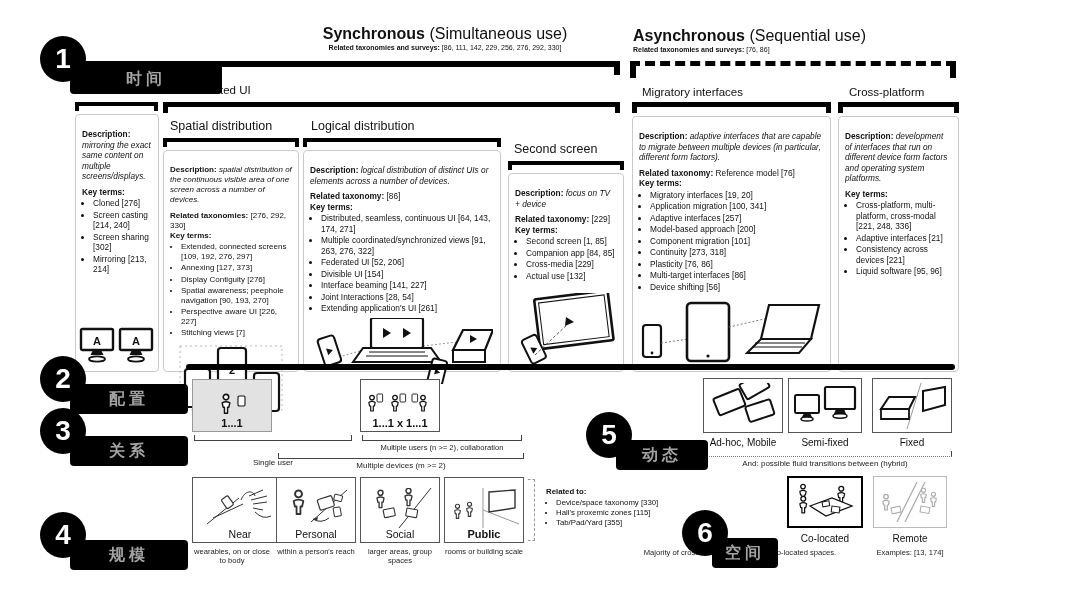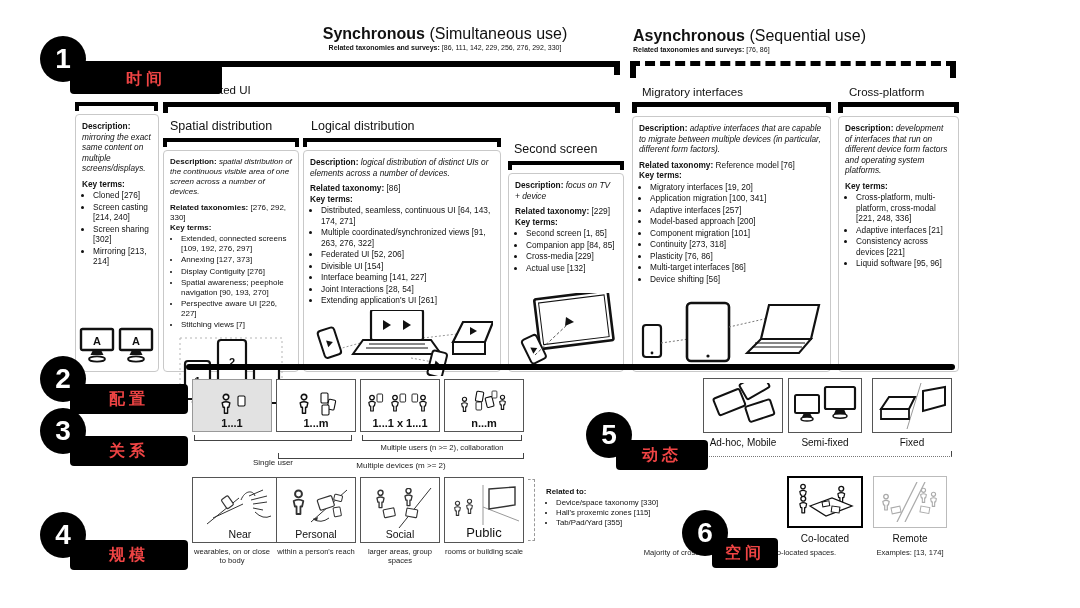--- a/index.html
+++ b/index.html
@@ -3,42 +3,42 @@
 <meta charset="utf-8">
 <style>
   html,body{margin:0;padding:0;background:#fff;}
   .fig{position:relative;width:1080px;height:608px;background:#fff;overflow:hidden;
        font-family:"Liberation Sans","DejaVu Sans",sans-serif;color:#111;}
   .b{font-weight:bold;}
   
   .marker{position:absolute;display:flex;align-items:center;}
   .marker .circle{width:46px;height:46px;border-radius:50%;background:#000;color:#fff;
       font-size:28px;font-weight:bold;display:flex;align-items:center;justify-content:center;z-index:3;}
-  .marker .pill{height:30px;background:#000;color:#ef4444;font-size:16px;font-weight:bold;
+  .marker .pill{height:30px;background:#000;color:#a3a3a3;font-size:16px;font-weight:bold;
       display:flex;align-items:center;justify-content:center;border-radius:4px;margin-left:-16px;
       letter-spacing:4px;z-index:2;margin-top:40px;}
   
   .bighead{position:absolute;}
   .bighead .t{font-size:16px;}
   .bighead .s{font-size:7px;margin-top:1px;}
   
   .bkt-dn{position:absolute;box-sizing:border-box;border-top:6px solid #000;
       border-left:6px solid #000;border-right:6px solid #000;height:14px;}
   .bkt-dn.thin{border-top-width:4px;border-left-width:4px;border-right-width:4px;height:9px;}
   .bkt-dn.mid{border-top-width:5px;border-left-width:5px;border-right-width:5px;height:11px;}
   .bkt-dn.dashed{border-top-style:dashed;border-top-width:5px;height:17px;}
   .bkt-up{position:absolute;box-sizing:border-box;border-bottom:1.3px solid #444;
       border-left:1.3px solid #444;border-right:1.3px solid #444;height:6px;}
   .bkt-up.dotted{border-bottom-style:dotted;border-bottom-color:#777;}
   
   .hdr{position:absolute;font-size:11.5px;}
   .subhdr{position:absolute;font-size:12.5px;}
   
   .col{position:absolute;box-sizing:border-box;border:1px solid #c9c9c9;border-radius:4px;
-      background:#fff;padding:6px 6px 6px;display:flex;flex-direction:column;
+      background:#fff;padding:14px 6px 6px;display:flex;flex-direction:column;
       font-size:8.3px;line-height:1.27;}
   .col .desc{margin-bottom:5px;}
   .col .rel{margin-bottom:0px;}
   .col ul{margin:1px 0 0;padding-left:11px;}
   .col li{margin-bottom:1px;}
   .illus{margin-top:auto;align-self:center;padding-top:3px;}
   
   .rowbox{position:absolute;box-sizing:border-box;border:1.2px solid #555;background:#fff;
       display:flex;flex-direction:column;align-items:center;justify-content:flex-end;}
   .rowbox.hl{background:#e2e2e2;border-color:#999;}
@@ -312,57 +312,33 @@
 
   <div class="rowbox hl" style="left:192px;top:379px;width:80px;height:53px">
     <svg class="ic" width="64" height="26" viewBox="0 0 64 26">
       <g color="#111">
           <use href="#sym-person" transform="translate(20,3) scale(1.2)"></use>
       <use href="#sym-dvc" transform="translate(38,5)"></use>
         </g>
     </svg>
     <div class="lbl">1...1</div>
   </div>
-  <div class="rowbox" style="left:276px;top:379px;width:80px;height:53px">
-    <svg class="ic" width="64" height="26" viewBox="0 0 64 26">
-      <g color="#111">
-          <use href="#sym-person" transform="translate(14,3) scale(1.2)"></use>
-      <use href="#sym-dvc" transform="translate(37,2)"></use>
-      <use href="#sym-dvc" transform="translate(45,8) rotate(12)"></use>
-      <use href="#sym-dvc" transform="translate(38,14)"></use>
-        </g>
-    </svg>
-    <div class="lbl">1...m</div>
-  </div>
   <div class="rowbox" style="left:360px;top:379px;width:80px;height:53px">
     <svg class="ic" width="72" height="26" viewBox="0 0 72 26">
       <g color="#111">
       <use href="#sym-person" transform="translate(3,4)"></use>
           <use href="#sym-dvc" transform="translate(13,3) scale(0.8)"></use>
       <use href="#sym-person" transform="translate(26,4)"></use>
           <use href="#sym-dvc" transform="translate(36,3) scale(0.8)"></use>
       <use href="#sym-person" transform="translate(54,4)"></use>
           <use href="#sym-dvc" transform="translate(48,3) scale(0.8)"></use>
         </g>
     </svg>
     <div class="lbl">1...1 x 1...1</div>
   </div>
-  <div class="rowbox" style="left:444px;top:379px;width:80px;height:53px">
-    <svg class="ic" width="64" height="28" viewBox="0 0 64 28">
-      <g color="#111">
-      <use href="#sym-person" transform="translate(8,8) scale(0.9)"></use>
-      <use href="#sym-person" transform="translate(46,6) scale(0.9)"></use>
-      <use href="#sym-dvc" transform="translate(25,2) rotate(10)"></use>
-      <use href="#sym-dvc" transform="translate(33,9) rotate(-14)"></use>
-      <use href="#sym-dvc" transform="translate(24,13) scale(0.8)"></use>
-      <use href="#sym-dvc" transform="translate(40,2) scale(0.7)"></use>
-        </g>
-    </svg>
-    <div class="lbl">n...m</div>
-  </div>
 
   <div class="bkt-up" style="left:194px;top:435px;width:158px"></div>
   <div class="bkt-up" style="left:362px;top:435px;width:160px"></div>
   <div class="blabel" style="left:194px;top:458px;width:158px">Single user</div>
   <div class="blabel" style="left:347px;top:443px;width:190px;font-size:7.6px">Multiple users (n &gt;= 2), collaboration</div>
   <div class="bkt-up" style="left:278px;top:453px;width:246px"></div>
   <div class="blabel" style="left:278px;top:461px;width:246px">Multiple devices (m &gt;= 2)</div>
 
   <div class="marker" style="left:586px;top:400px">
     <div class="circle">5</div>
@@ -399,20 +375,21 @@
         <path d="M8 0 L34 0 L28 12 L0 12 Z" fill="#fff" stroke="#111" stroke-width="2"></path>
         <path d="M0 12 L28 12 L28 22 L0 22 Z" fill="#fff" stroke="#111" stroke-width="1.8"></path>
       </g>
       <path d="M46 8 L68 4 L68 22 L46 28 Z" fill="#fff" stroke="#111" stroke-width="2"></path>
     </svg>
   </div>
   <div class="boxlabel" style="left:693px;top:437px;width:100px">Ad-hoc, Mobile</div>
   <div class="boxlabel" style="left:779px;top:437px;width:92px">Semi-fixed</div>
   <div class="boxlabel" style="left:862px;top:437px;width:100px">Fixed</div>
   <div class="bkt-up dotted" style="left:703px;top:451px;width:249px"></div>
+  <div class="cap" style="left:655px;top:459px;width:340px;font-size:8px">And: possible fluid transitions between (hybrid)</div>
 
   <div class="marker" style="left:40px;top:500px">
     <div class="circle">4</div>
     <div class="pill" style="width:118px">规模</div>
   </div>
 
   <div class="rowbox" style="left:192px;top:477px;width:96px;height:66px">
     <svg class="ic" width="70" height="40" viewBox="0 0 70 40">
       <path d="M2 36 L34 10" stroke="#333" stroke-width="1" fill="none"></path>
       <path d="M8 30 L38 16" stroke="#333" stroke-width="1" fill="none"></path>
@@ -462,21 +439,21 @@
   </div>
   <div class="rowbox" style="left:444px;top:477px;width:80px;height:66px">
     <svg class="ic" width="70" height="40" viewBox="0 0 70 40">
       <path d="M34 0 L34 40 M34 22 L70 36" stroke="#999" stroke-width="1"></path>
       <g color="#333">
         <use href="#sym-person" transform="translate(4,16) scale(0.9)"></use>
         <use href="#sym-person" transform="translate(16,14) scale(0.9)"></use>
       </g>
       <path d="M40 4 L66 2 L66 20 L40 24 Z" fill="#fff" stroke="#333" stroke-width="1.4"></path>
     </svg>
-    <div class="lbl" style="font-weight:normal;font-size:13px">Public</div>
+    <div class="lbl" style="font-weight:bold;font-size:11px">Public</div>
   </div>
   <div class="cap" style="left:190px;top:547px;width:84px">wearables, on or close to body</div>
   <div class="cap" style="left:274px;top:547px;width:84px">within a person's reach</div>
   <div class="cap" style="left:358px;top:547px;width:84px">larger areas, group spaces</div>
   <div class="cap" style="left:442px;top:547px;width:84px">rooms or building scale</div>
 
   <div class="dashv" style="left:528px;top:479px;width:7px;height:62px"></div>
 
   <div class="relblock" style="left:546px;top:487px;width:130px">
     <div class="b">Related to:</div>

